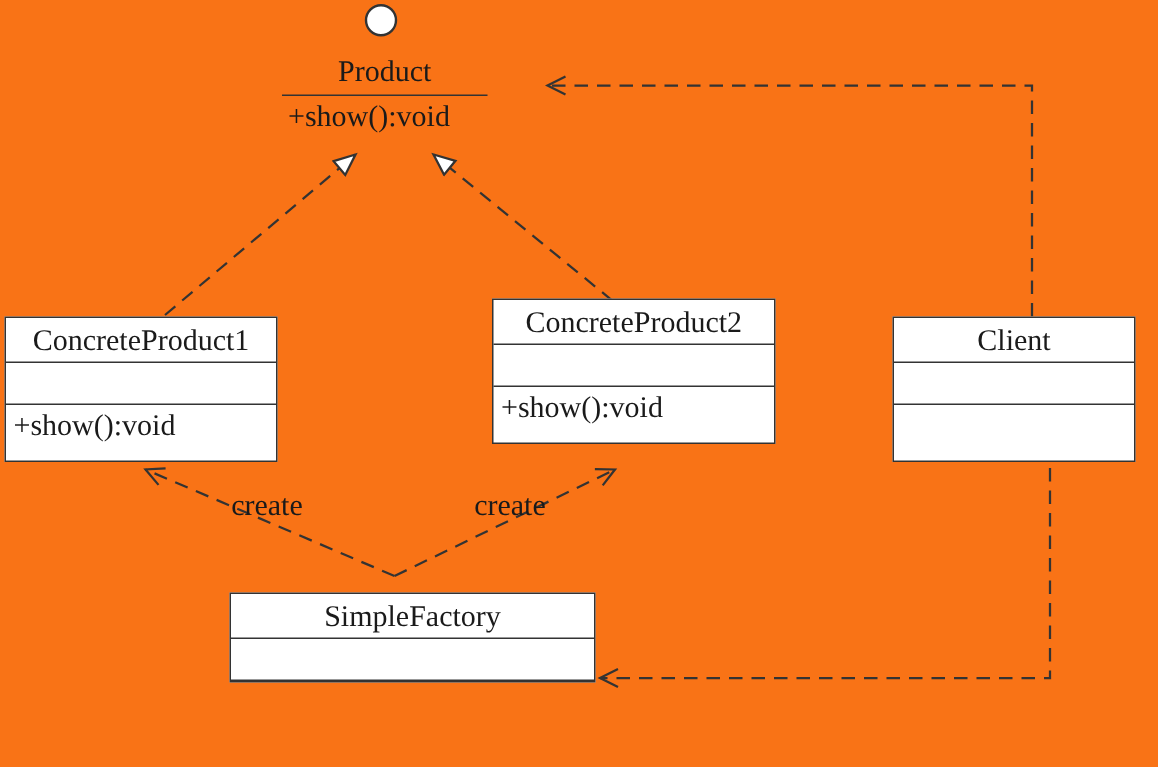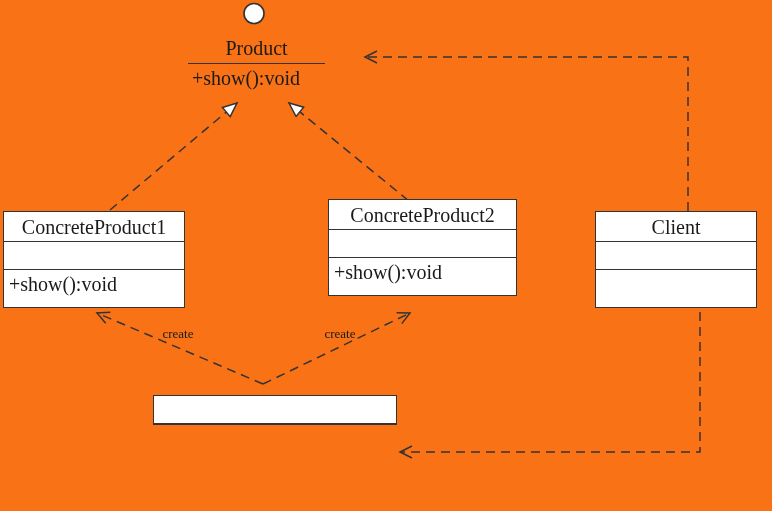--- a/index.html
+++ b/index.html
@@ -67,21 +67,21 @@
     justify-content: center;
     padding-bottom: 3px;
     border-bottom: 1.7px solid #333333;
   }
   .uml-interface .iface-method {
     padding: 3px 0 0 4px;
     white-space: nowrap;
   }
   .edge-label {
     position: absolute;
-    font-size: 13px;
+    font-size: 20px;
     width: 64px;
     text-align: center;
   }
 </style>
 </head>
 <body>
 
 <div id="diagram">
 
   <svg id="wires" viewBox="0 0 772 511" xmlns="http://www.w3.org/2000/svg">
@@ -126,19 +126,20 @@
     <div class="uml-methods">+show():void</div>
   </div>
 
   <div class="uml-class" style="left:595px; top:211px; width:162px;text-align:center;">
     <div class="uml-name">Client</div>
     <div class="uml-attrs"></div>
     <div class="uml-methods"></div>
   </div>
 
   <div class="uml-class" style="left:153px; top:395px; width:244px;">
+    <div class="uml-name">SimpleFactory</div>
     <div class="uml-attrs"></div>
   </div>
 
   <div class="edge-label" style="left:146px; top:326px;">create</div>
   <div class="edge-label" style="left:308px; top:326px;">create</div>
 
 </div>
 
 </body></html>

